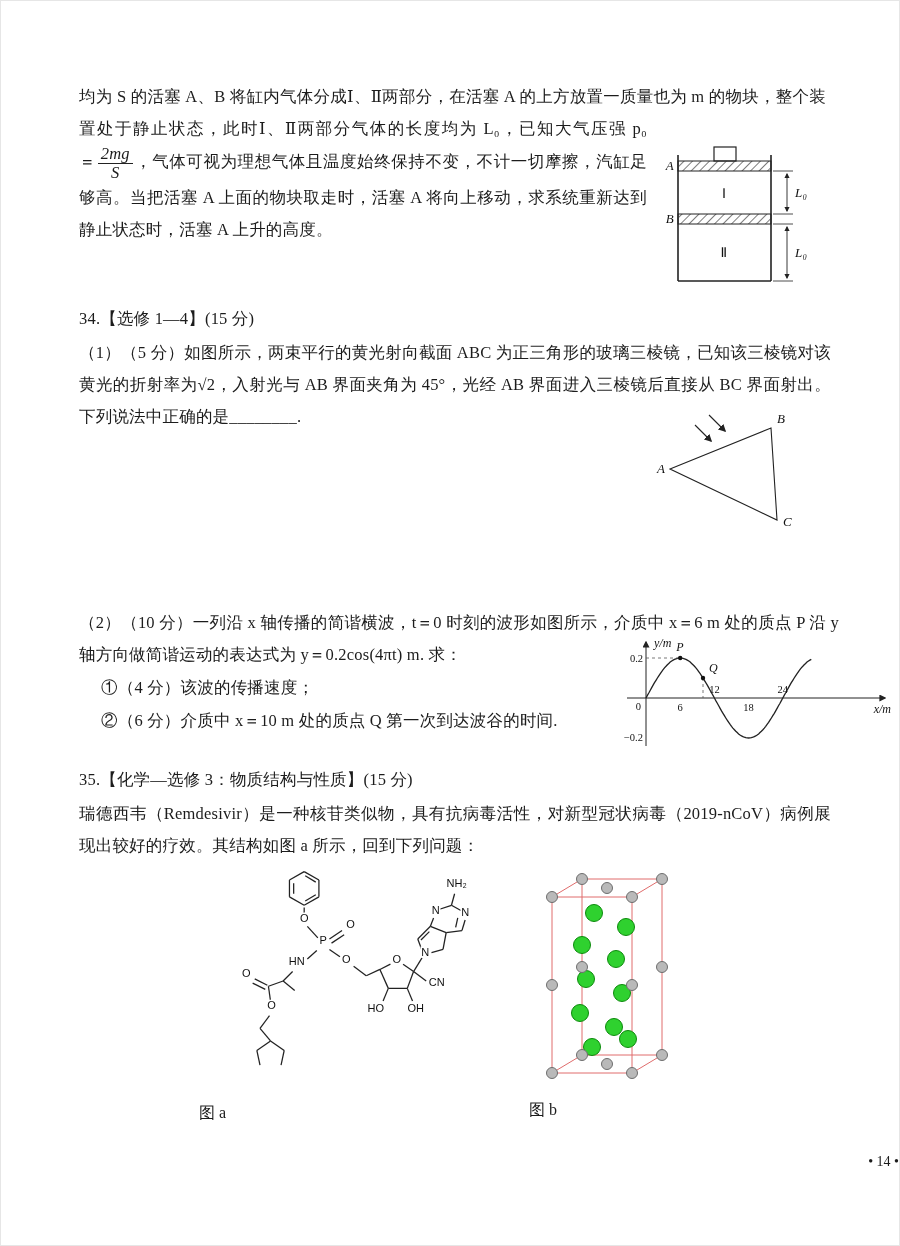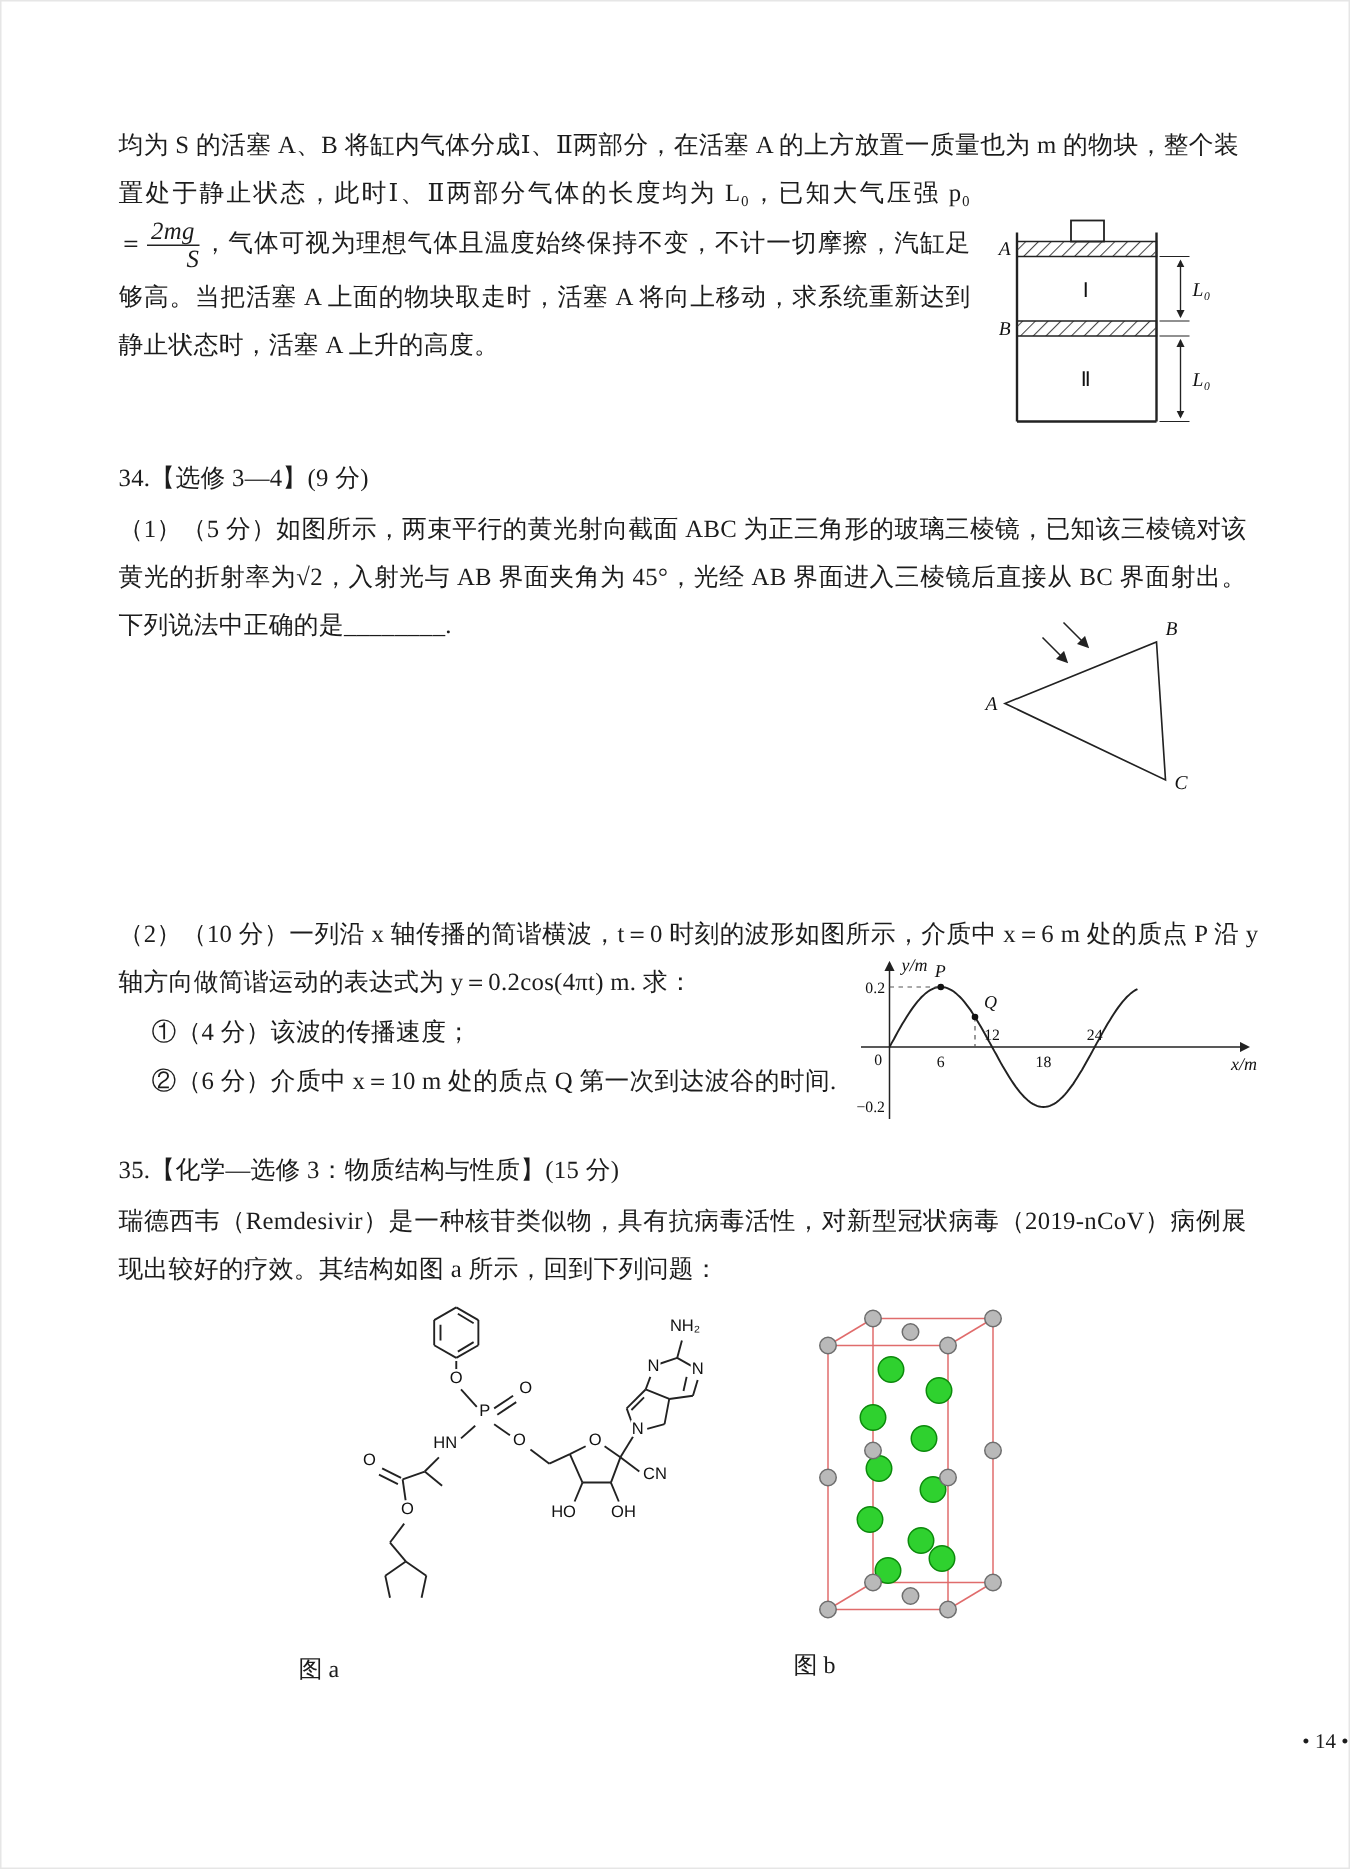--- a/index.html
+++ b/index.html
@@ -5,21 +5,21 @@
   *{margin:0;padding:0;box-sizing:border-box}
   html,body{background:#fff}
   body{width:900px;height:1246px;position:relative;overflow:hidden;
        font-family:"Liberation Serif","DejaVu Serif",serif;color:#1c1c1c;font-size:16.5px}
   .page{position:absolute;inset:0;background:#fff;border:1px solid #e6e6e6}
   .blk{position:absolute;line-height:32px;text-align:justify;letter-spacing:.2px}
   .single{text-align:left}
   .opt,.subitem{line-height:33px;padding-left:22px;white-space:nowrap}
   
   .eq{display:inline-block;vertical-align:middle}
-  .frac{display:inline-block;text-align:right;line-height:1.1;font-style:italic;vertical-align:middle;margin:0 2px}
+  .frac{display:inline-block;text-align:center;line-height:1.1;font-style:italic;vertical-align:middle;margin:0 2px}
   .frac .num{display:block;border-bottom:1.3px solid #222;padding:0 3px}
   .frac .den{display:block}
   
   .spacer-r{float:right;width:1px;height:64px}
   .fig-r{float:right;clear:right;width:170px;margin:0 0 4px 10px}
   
   .absfig{position:absolute}
   .caption{text-align:left;font-size:16px;margin-top:4px}
   .wall{stroke:#222;stroke-width:1.6}
   .piston{fill:url(#hatch);stroke:#222;stroke-width:1}
@@ -72,21 +72,21 @@
         <line x1="116" y1="136" x2="136" y2="136" class="ext"></line>
         <line x1="130" y1="29" x2="130" y2="66" class="dim" marker-start="url(#dimarr)" marker-end="url(#dimarr)"></line>
         <line x1="130" y1="82" x2="130" y2="133" class="dim" marker-start="url(#dimarr)" marker-end="url(#dimarr)"></line>
         <text x="138" y="52" class="flab">L₀</text>
         <text x="138" y="112" class="flab">L₀</text>
       </svg>
     </div>
     <span>均为 S 的活塞 A、B 将缸内气体分成Ⅰ、Ⅱ两部分，在活塞 A 的上方放置一质量也为 m 的物块，整个装置处于静止状态，此时Ⅰ、Ⅱ两部分气体的长度均为 L₀，已知大气压强 p₀</span><span class="eq"><span>＝</span><span class="frac"><span class="num">2mg</span><span class="den">S</span></span></span><span>，气体可视为理想气体且温度始终保持不变，不计一切摩擦，汽缸足够高。当把活塞 A 上面的物块取走时，活塞 A 将向上移动，求系统重新达到静止状态时，活塞 A 上升的高度。</span>
   </div>
 
-  <div class="blk single" style="top:302px;left:78px">34.【选修 3—4】(9 分)</div>
+  <div class="blk single" style="top:302px;left:78px">34.【选修 1—4】(15 分)</div>
 
   <div class="blk" style="top:336px;left:78px;width:752px">（1）（5 分）如图所示，两束平行的黄光射向截面 ABC 为正三角形的玻璃三棱镜，已知该三棱镜对该黄光的折射率为√2，入射光与 AB 界面夹角为 45°，光经 AB 界面进入三棱镜后直接从 BC 界面射出。下列说法中正确的是________.</div>
 
 
   <div class="absfig" style="top:408px;left:652px">
     <svg width="150" height="120" viewBox="0 0 150 120">
       <defs>
         <marker id="parr" viewBox="0 0 10 10" refX="8" refY="5" markerWidth="7" markerHeight="7" orient="auto">
           <path d="M0,0L10,5L0,10z" fill="#222"></path>
         </marker>
@@ -101,21 +101,21 @@
   </div>
 
   <div class="blk" style="top:606px;left:78px;width:760px">
     <div>（2）（10 分）一列沿 x 轴传播的简谐横波，t＝0 时刻的波形如图所示，介质中 x＝6 m 处的质点 P 沿 y 轴方向做简谐运动的表达式为 y＝0.2cos(4πt) m. 求：</div>
     <div id="subitems" class="single">
         <div class="subitem">①（4 分）该波的传播速度；</div>
         <div class="subitem">②（6 分）介质中 x＝10 m 处的质点 Q 第一次到达波谷的时间.</div>
       </div>
   </div>
 
-  <div class="absfig" style="top:633px;left:565px">
+  <div class="absfig" style="top:633px;left:618px">
     <svg id="wave-svg" width="275" height="118" viewBox="0 0 275 118">
       <defs>
         <marker id="warr" viewBox="0 0 10 10" refX="8" refY="5" markerWidth="7" markerHeight="7" orient="auto-start-reverse">
           <path d="M0,0L10,5L0,10z" fill="#222"></path>
         </marker>
       </defs>
       <line x1="8" y1="64" x2="266" y2="64" class="axis" marker-end="url(#warr)"></line>
       <line x1="27" y1="112" x2="27" y2="8" class="axis" marker-end="url(#warr)"></line>
       <polyline id="wave-path" class="curve" points="27.0,64.0 28.4,61.4 29.9,58.8 31.3,56.2 32.7,53.6 34.1,51.1 35.5,48.7 37.0,46.3 38.4,44.0 39.8,41.8 41.3,39.6 42.7,37.6 44.1,35.7 45.5,33.9 47.0,32.3 48.4,30.7 49.8,29.4 51.2,28.1 52.7,27.0 54.1,26.1 55.5,25.4 56.9,24.8 58.4,24.3 59.8,24.1 61.2,24.0 62.6,24.1 64.1,24.3 65.5,24.8 66.9,25.4 68.3,26.1 69.8,27.0 71.2,28.1 72.6,29.4 74.0,30.7 75.5,32.3 76.9,33.9 78.3,35.7 79.7,37.6 81.2,39.6 82.6,41.8 84.0,44.0 85.4,46.3 86.8,48.7 88.3,51.1 89.7,53.6 91.1,56.2 92.5,58.8 94.0,61.4 95.4,64.0 96.8,66.6 98.3,69.2 99.7,71.8 101.1,74.4 102.5,76.9 104.0,79.3 105.4,81.7 106.8,84.0 108.2,86.2 109.7,88.4 111.1,90.4 112.5,92.3 113.9,94.1 115.4,95.7 116.8,97.3 118.2,98.6 119.6,99.9 121.0,101.0 122.5,101.9 123.9,102.6 125.3,103.2 126.8,103.7 128.2,103.9 129.6,104.0 131.0,103.9 132.4,103.7 133.9,103.2 135.3,102.6 136.7,101.9 138.2,101.0 139.6,99.9 141.0,98.6 142.4,97.3 143.9,95.7 145.3,94.1 146.7,92.3 148.1,90.4 149.6,88.4 151.0,86.2 152.4,84.0 153.8,81.7 155.3,79.3 156.7,76.9 158.1,74.4 159.5,71.8 161.0,69.2 162.4,66.6 163.8,64.0 165.2,61.4 166.7,58.8 168.1,56.2 169.5,53.6 170.9,51.1 172.3,48.7 173.8,46.3 175.2,44.0 176.6,41.8 178.1,39.6 179.5,37.6 180.9,35.7 182.3,33.9 183.8,32.3 185.2,30.7 186.6,29.4 188.0,28.1 189.5,27.0 190.9,26.1 192.3,25.4"></polyline>
       <text x="35" y="13" class="wlab">y/m</text>

